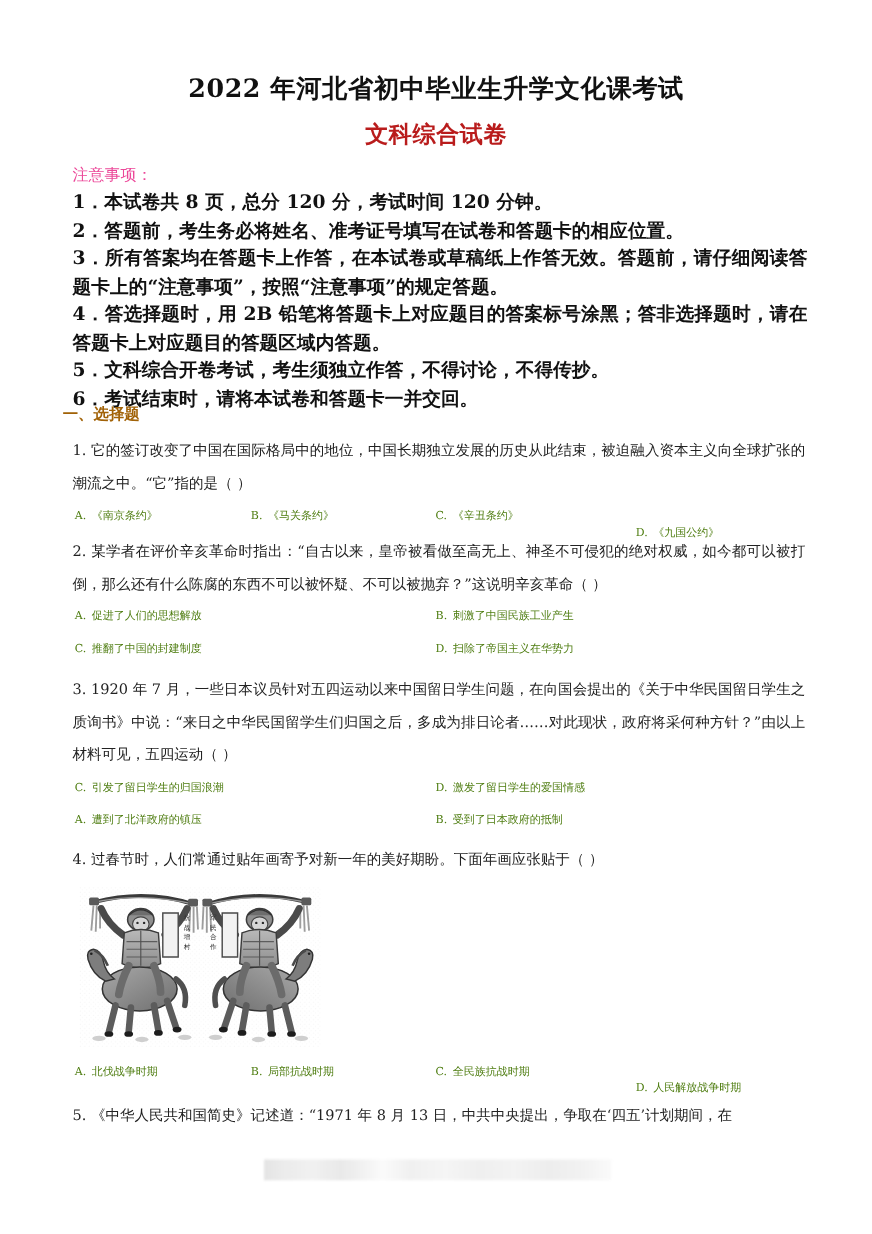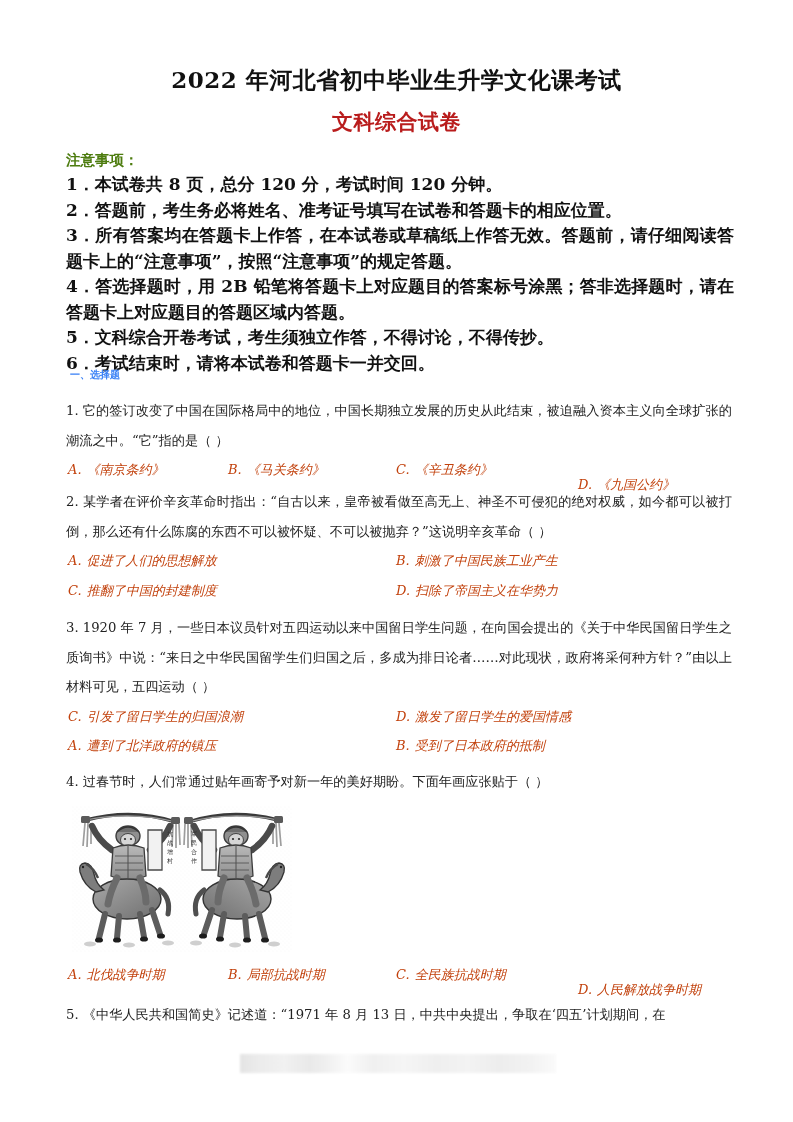--- a/index.html
+++ b/index.html
@@ -50,63 +50,62 @@
 
   
   .notice {
     position: absolute;
     left: 66px;
     top: 148px;
     width: 668px;
   }
   .notice-heading {
     font-size: 14.5px;
-    font-weight: bold;
+    font-weight: normal;
     line-height: 24px;
-    color: #4d7c0f;
+    color: #ec4899;
   }
   .notice-item {
     font-size: 17px;
     font-weight: bold;
     line-height: 25.5px;
     color: #111;
     text-align: justify;
     text-justify: inter-ideograph;
   }
 
   
   .section-heading {
     position: absolute;
-    left: 70px;
+    left: 57px;
     top: 368px;
-    font-size: 10px;
+    font-size: 14px;
     font-weight: bold;
-    color: #3b82f6;
+    color: #a16207;
   }
 
   
   .qblock {
     position: absolute;
     left: 66px;
     width: 666px;
   }
   .qstem {
     font-size: 13.2px;
     line-height: 29.5px;
     color: #222;
     text-align: justify;
     text-justify: inter-ideograph;
   }
   .opt-row {
     position: relative;
     height: 29.5px;
-    font-size: 13px;
+    font-size: 10px;
     line-height: 29.5px;
-    color: #c2410c;
-    font-style: italic;
+    color: #4d7c0f;
   }
   .opt {
     position: absolute;
     top: 0;
     white-space: nowrap;
   }
   
   .c1 { left: 2px; }
   .c2 { left: 162px; }
   .c3 { left: 330px; }

